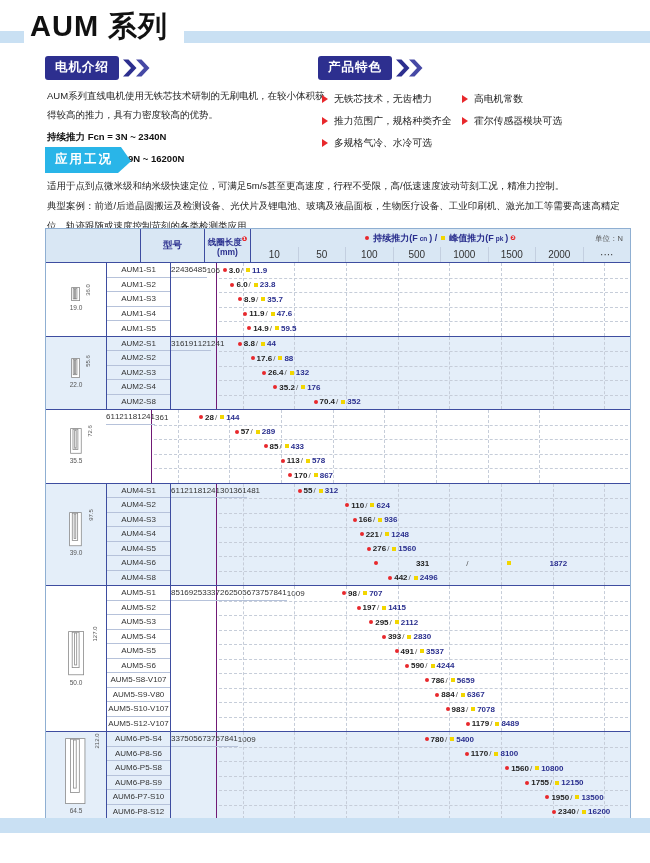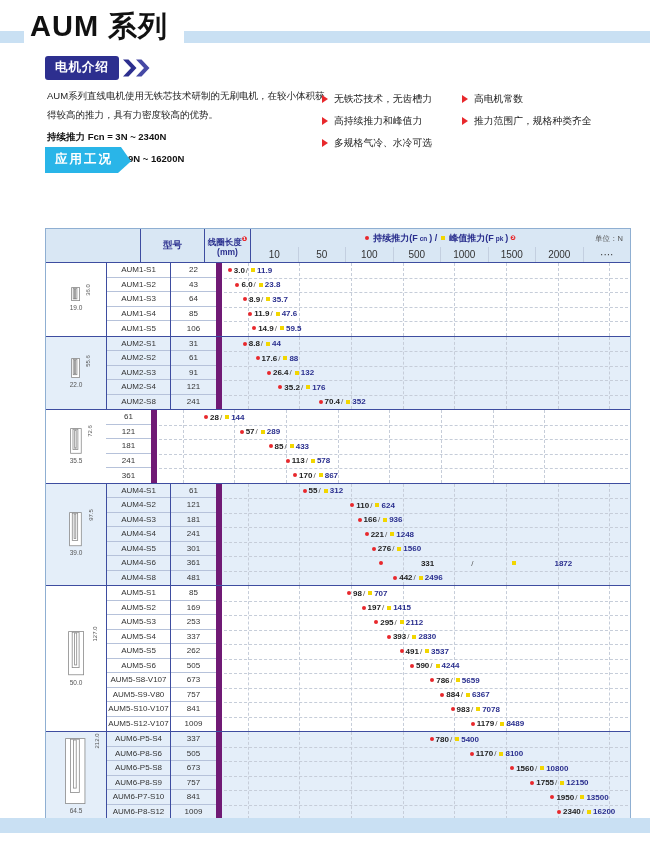--- a/index.html
+++ b/index.html
@@ -49,21 +49,21 @@
                 font-size:10px;color:#333;border-left:1px solid #c3cfe0;}
   .h-ticks span:first-child{border-left:none;}
   
   .group{display:flex;border-top:1px solid #3e4da0;}
   .group:first-of-type{border-top:none;}
   .group.tint{background:#e4eef9;}
   .g-icon{width:60px;flex:none;display:flex;flex-direction:column;align-items:center;
           justify-content:center;position:relative;}
   .g-models{width:63px;flex:none;border-left:1px solid #3e4da0;border-right:1px solid #3e4da0;
             display:flex;flex-direction:column;}
-  .g-coil{width:45px;flex:none;border-right:6px solid #701a75;display:flex;flex-direction:column;}
+  .g-coil{width:45px;flex:none;border-right:1px solid #701a75;display:flex;flex-direction:row;}
   .cell-row{height:14.5px;flex:none;display:flex;align-items:center;justify-content:center;
             font-size:8px;color:#333;border-bottom:1px solid #b6c2da;box-sizing:border-box;}
   .cell-row:last-child{border-bottom:none;}
   .g-chart{flex:1;position:relative;overflow:hidden;}
   .vline{position:absolute;top:0;bottom:0;width:0;border-left:1px dashed #c6cdd9;}
   .hline{position:absolute;left:2px;right:2px;height:0;border-top:1px dashed #c6cdd9;}
   .flabel{position:absolute;display:flex;align-items:center;white-space:nowrap;
           font-size:8px;font-weight:bold;}
   .dR{width:4px;height:4px;border-radius:50%;background:#e8282c;margin-right:2px;flex:none;}
   .dY{width:4px;height:4px;background:#f2d600;margin:0 2px;flex:none;}
@@ -93,44 +93,55 @@
       <path d="M1 0.5 l8 8.5 L1 17.5 h5.5 l8 -8.5 L6.5 0.5 z" fill="#2d2f8f"></path>
       <path d="M14 0.5 l8 8.5 L14 17.5 h5.5 l8 -8.5 L19.5 0.5 z" fill="#4649a5"></path>
     </svg>
   </div>
   <div class="intro-text">
     <div>AUM系列直线电机使用无铁芯技术研制的无刷电机，在较小体积获得较高的推力，具有力密度较高的优势。</div>
     <div class="spec-line">持续推力 Fcn = 3N ~ 2340N</div>
     <div class="spec-line">峰值推力 Fpk = 11.9N ~ 16200N</div>
   </div>
 
+  <div class="badge-wrap" style="left:318px;top:56px;">
+    <span class="badge-navy">产品特色</span>
+    <svg width="28" height="18" viewBox="0 0 28 18">
+      <path d="M1 0.5 l8 8.5 L1 17.5 h5.5 l8 -8.5 L6.5 0.5 z" fill="#2d2f8f"></path>
+      <path d="M14 0.5 l8 8.5 L14 17.5 h5.5 l8 -8.5 L19.5 0.5 z" fill="#4649a5"></path>
+    </svg>
+  </div>
   <div class="features">
       <div class="feat">
         <div class="tri"></div>
         <span>无铁芯技术，无齿槽力</span>
       </div>
       <div class="feat">
         <div class="tri"></div>
         <span>高电机常数</span>
       </div>
       <div class="feat">
         <div class="tri"></div>
-        <span>高持续推力和峰值力</span>
+        <span>推力范围广，规格种类齐全</span>
       </div>
       <div class="feat">
         <div class="tri"></div>
-        <span>推力范围广，规格种类齐全</span>
+        <span>霍尔传感器模块可选</span>
       </div>
       <div class="feat">
         <div class="tri"></div>
         <span>多规格气冷、水冷可选</span>
       </div>
     </div>
 
   <div class="badge-cyan" style="left:45px;top:147px;">应用工况</div>
+  <div class="app-text">
+    <div>适用于点到点微米级和纳米级快速定位，可满足5m/s甚至更高速度，行程不受限，高/低速速度波动苛刻工况，精准力控制。</div>
+    <div>典型案例：前道/后道晶圆搬运及检测设备、光伏片及锂电池、玻璃及液晶面板，生物医疗设备、工业印刷机、激光加工等需要高速高精定位、轨迹跟随或速度控制苛刻的各类检测类应用。</div>
+  </div>
 
   <div class="tbl">
     <div class="thead">
       <div class="h-icon"></div>
       <div class="h-model">型号</div>
       <div class="h-coil">
         <span><span>线圈长度</span><span class="note-mark">❶</span></span>
         <span>(mm)</span>
       </div>
       <div class="h-chart">

